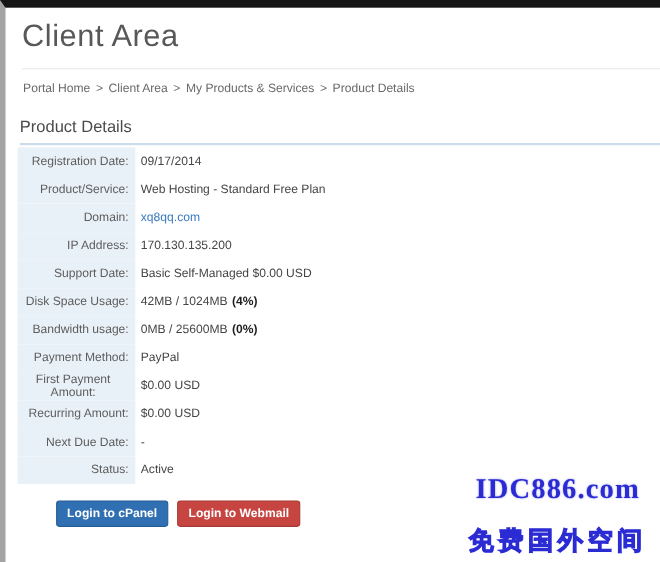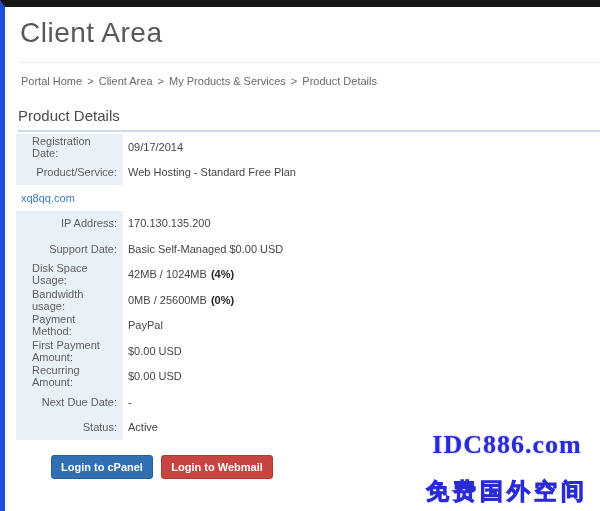--- a/index.html
+++ b/index.html
@@ -6,21 +6,21 @@
     margin: 0; padding: 0;
     background: #ffffff;
     width: 600px; height: 511px;
     overflow: hidden;
   }
   .frame {
     position: relative;
     width: 600px; height: 511px;
     box-sizing: border-box;
     border-top: 7px solid #161616;
-    border-left: 5px solid #1d4ed8;
+    border-left: 5px solid #a3a3a3;
     background: #ffffff;
     font-family: "Liberation Sans", sans-serif;
   }
   .page-title {
     margin: 10px 0 0 15px;
     padding: 0 0 13px 0;
     font-size: 28px;
     font-weight: 400;
     color: #58585a;
     border-bottom: 1px solid #e9e9e9;
@@ -49,22 +49,21 @@
   }
   .dlabel {
     width: 107px;
     box-sizing: border-box;
     background: #e9f1f8;
     color: #5d5d5d;
     padding-right: 6px;
     display: flex;
     align-items: center;
     justify-content: flex-end;
-    text-align: left;
-    padding-left: 16px;
+    text-align: center;
   }
   .dvalue {
     padding-left: 5px;
     color: #454545;
     display: flex;
     align-items: center;
   }
   .dvalue b { color: #1f1f1f; margin-left: 4px; }
   .dlink { color: #3a7bbf; text-decoration: none; cursor: pointer; }
   .actions { margin: 15px 0 0 13px; padding-left: 33px; }
@@ -118,20 +117,21 @@
   <div class="details" id="details">
       <div class="drow">
         <div class="dlabel">Registration Date:</div>
         <div class="dvalue">09/17/2014</div>
       </div>
       <div class="drow">
         <div class="dlabel">Product/Service:</div>
         <div class="dvalue">Web Hosting - Standard Free Plan</div>
       </div>
       <div class="drow">
+        <div class="dlabel">Domain:</div>
         <div class="dvalue">
           <a class="dlink" href="#">xq8qq.com</a>
         </div>
       </div>
       <div class="drow">
         <div class="dlabel">IP Address:</div>
         <div class="dvalue">170.130.135.200</div>
       </div>
       <div class="drow">
         <div class="dlabel">Support Date:</div>

